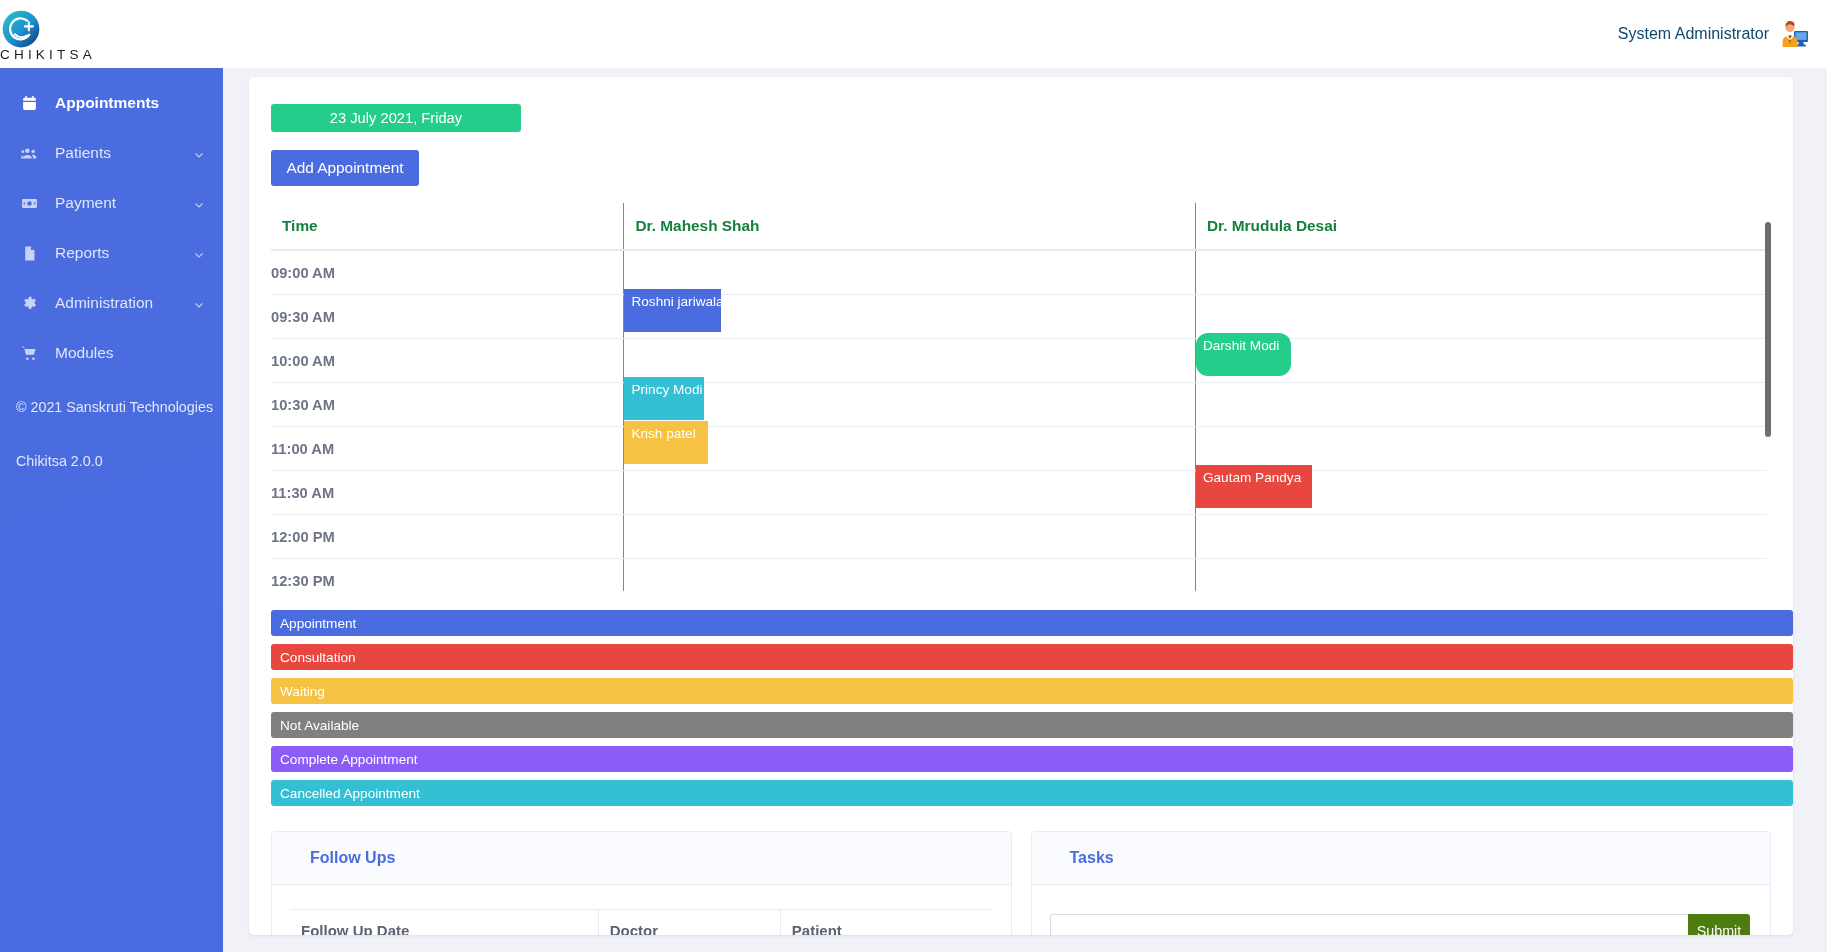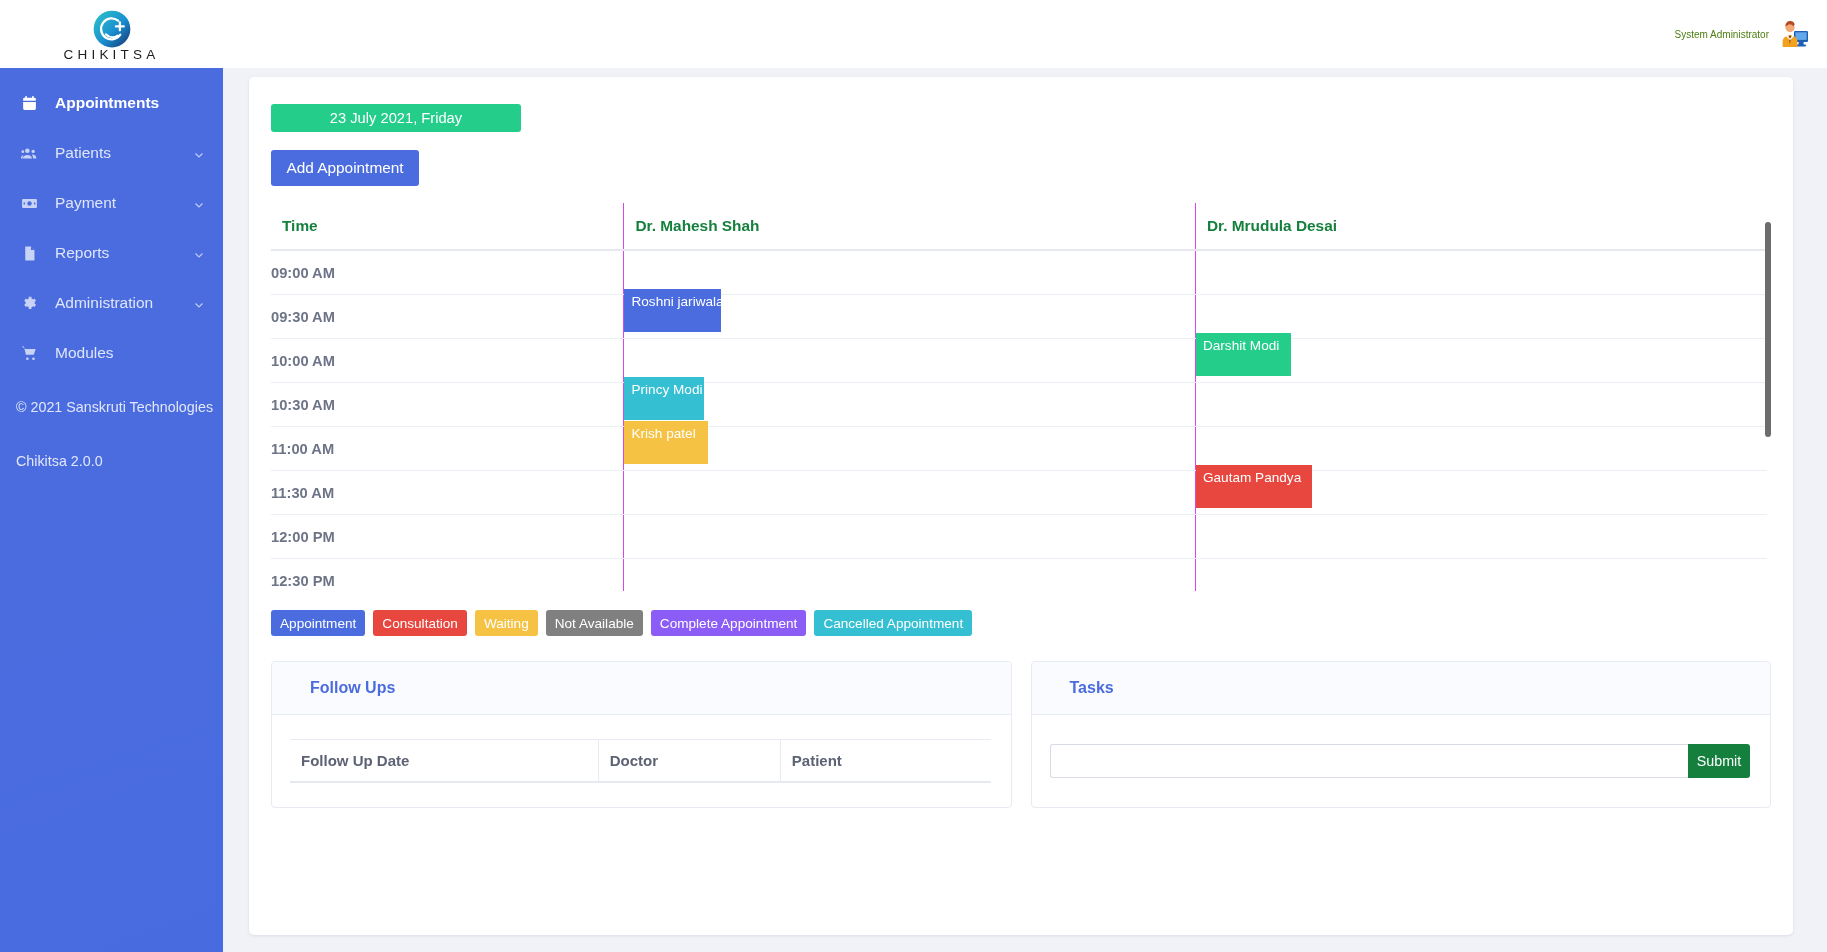--- a/index.html
+++ b/index.html
@@ -14,21 +14,21 @@
   
   .sidebar {
     width: 223px; min-width: 223px; height: 952px;
     background: linear-gradient(160deg,#4a6cdf 0%,#4a6cdf 35%,#486bdf 100%);
     display: flex; flex-direction: column;
     position: relative; z-index: 5;
   }
   .logo-box {
     height: 68px; background: #ffffff;
     display: flex; flex-direction: column;
-    align-items: center; justify-content: center;
+    align-items: flex-start; justify-content: center;
     padding-top: 2px;
   }
   .logo-mark { width: 42px; height: 42px; margin-bottom: -2px; }
   .logo-word {
     font-size: 13.5px; letter-spacing: 4.2px;
     color: #1d1d1f; font-weight: 500;
     margin-top: -1px;
   }
   .nav { padding-top: 10px; }
   .nav-item {
@@ -55,21 +55,21 @@
   }
 
   
   .main { flex: 1; height: 952px; position: relative; background: #f1f2f7; }
   .topbar {
     height: 68px; background: #ffffff;
     display: flex; align-items: center; justify-content: flex-end;
     padding-right: 17px;
   }
   .user-wrap { display: flex; align-items: center; gap: 9px; }
-  .user-name { font-size: 10px; color: #4d7c0f; }
+  .user-name { font-size: 16px; color: #0c4a6e; }
   .avatar { width: 32px; height: 32px; }
 
   .content-card {
     position: absolute;
     left: 26px; top: 77px;
     width: 1544px; height: 858px;
     background: #ffffff;
     border-radius: 5px;
     box-shadow: 0 1px 3px rgba(40,50,80,.10);
     padding: 27px 0 0 22px;
@@ -131,21 +131,21 @@
     position: absolute; right: 2px; top: 0;
     width: 8px; height: 388px;
   }
   .sb-thumb {
     position: absolute; right: 0; top: 19px;
     width: 6px; height: 215px;
     background: #6d6d6d; border-radius: 3px; cursor: pointer;
   }
 
   
-  .legend { display: flex; gap: 8px; margin-top: 19px; }
+  .legend { display: flex; gap: 8px; margin-top: 19px; flex-direction: column; }
   .lg {
     height: 26px; color: #ffffff; font-size: 13.6px;
     display: flex; align-items: center;
     padding: 0 9px; border-radius: 3px; cursor: pointer;
   }
 
   
   .panels { display: flex; gap: 19px; margin-top: 25px; width: 1500px; }
   .panel {
     flex: 1;
@@ -172,21 +172,21 @@
   .task-input {
     flex: 1; height: 34px;
     border: 1px solid #d8dce6; border-right: none;
     border-radius: 3px 0 0 3px;
     padding: 0 10px; font-size: 14px; outline: none;
     font-family: "Liberation Sans", sans-serif;
     color: #3b4050; background: #ffffff;
   }
   .task-submit {
     width: 62px; height: 34px;
-    background: #15803d; color: #ffffff;
+    background: #4d7c0f; color: #ffffff;
     border: none; border-radius: 0 3px 3px 0;
     font-size: 14.3px; cursor: pointer;
     font-family: "Liberation Sans", sans-serif;
   }
 </style>
 </head>
 <body>
 
 <div class="app">
 
@@ -361,21 +361,21 @@
                   <div class="slot-inner"></div>
                 </td>
               </tr>
               <tr>
                 <td class="col-time time-cell">10:00 AM</td>
                 <td class="col-doc">
                   <div class="slot-inner"></div>
                 </td>
                 <td class="col-doc">
                   <div class="slot-inner">
-                    <div class="appt" style="background: rgb(37, 205, 139); width: 95px;">Darshit Modi</div>
+                    <div class="appt" style="background: rgb(37, 205, 139); width: 95px; border-radius: 12px;">Darshit Modi</div>
                   </div>
                 </td>
               </tr>
               <tr>
                 <td class="col-time time-cell">10:30 AM</td>
                 <td class="col-doc">
                   <div class="slot-inner">
                     <div class="appt" style="background: rgb(53, 191, 211); width: 66px;">Princy Modi</div>
                   </div>
                 </td>

